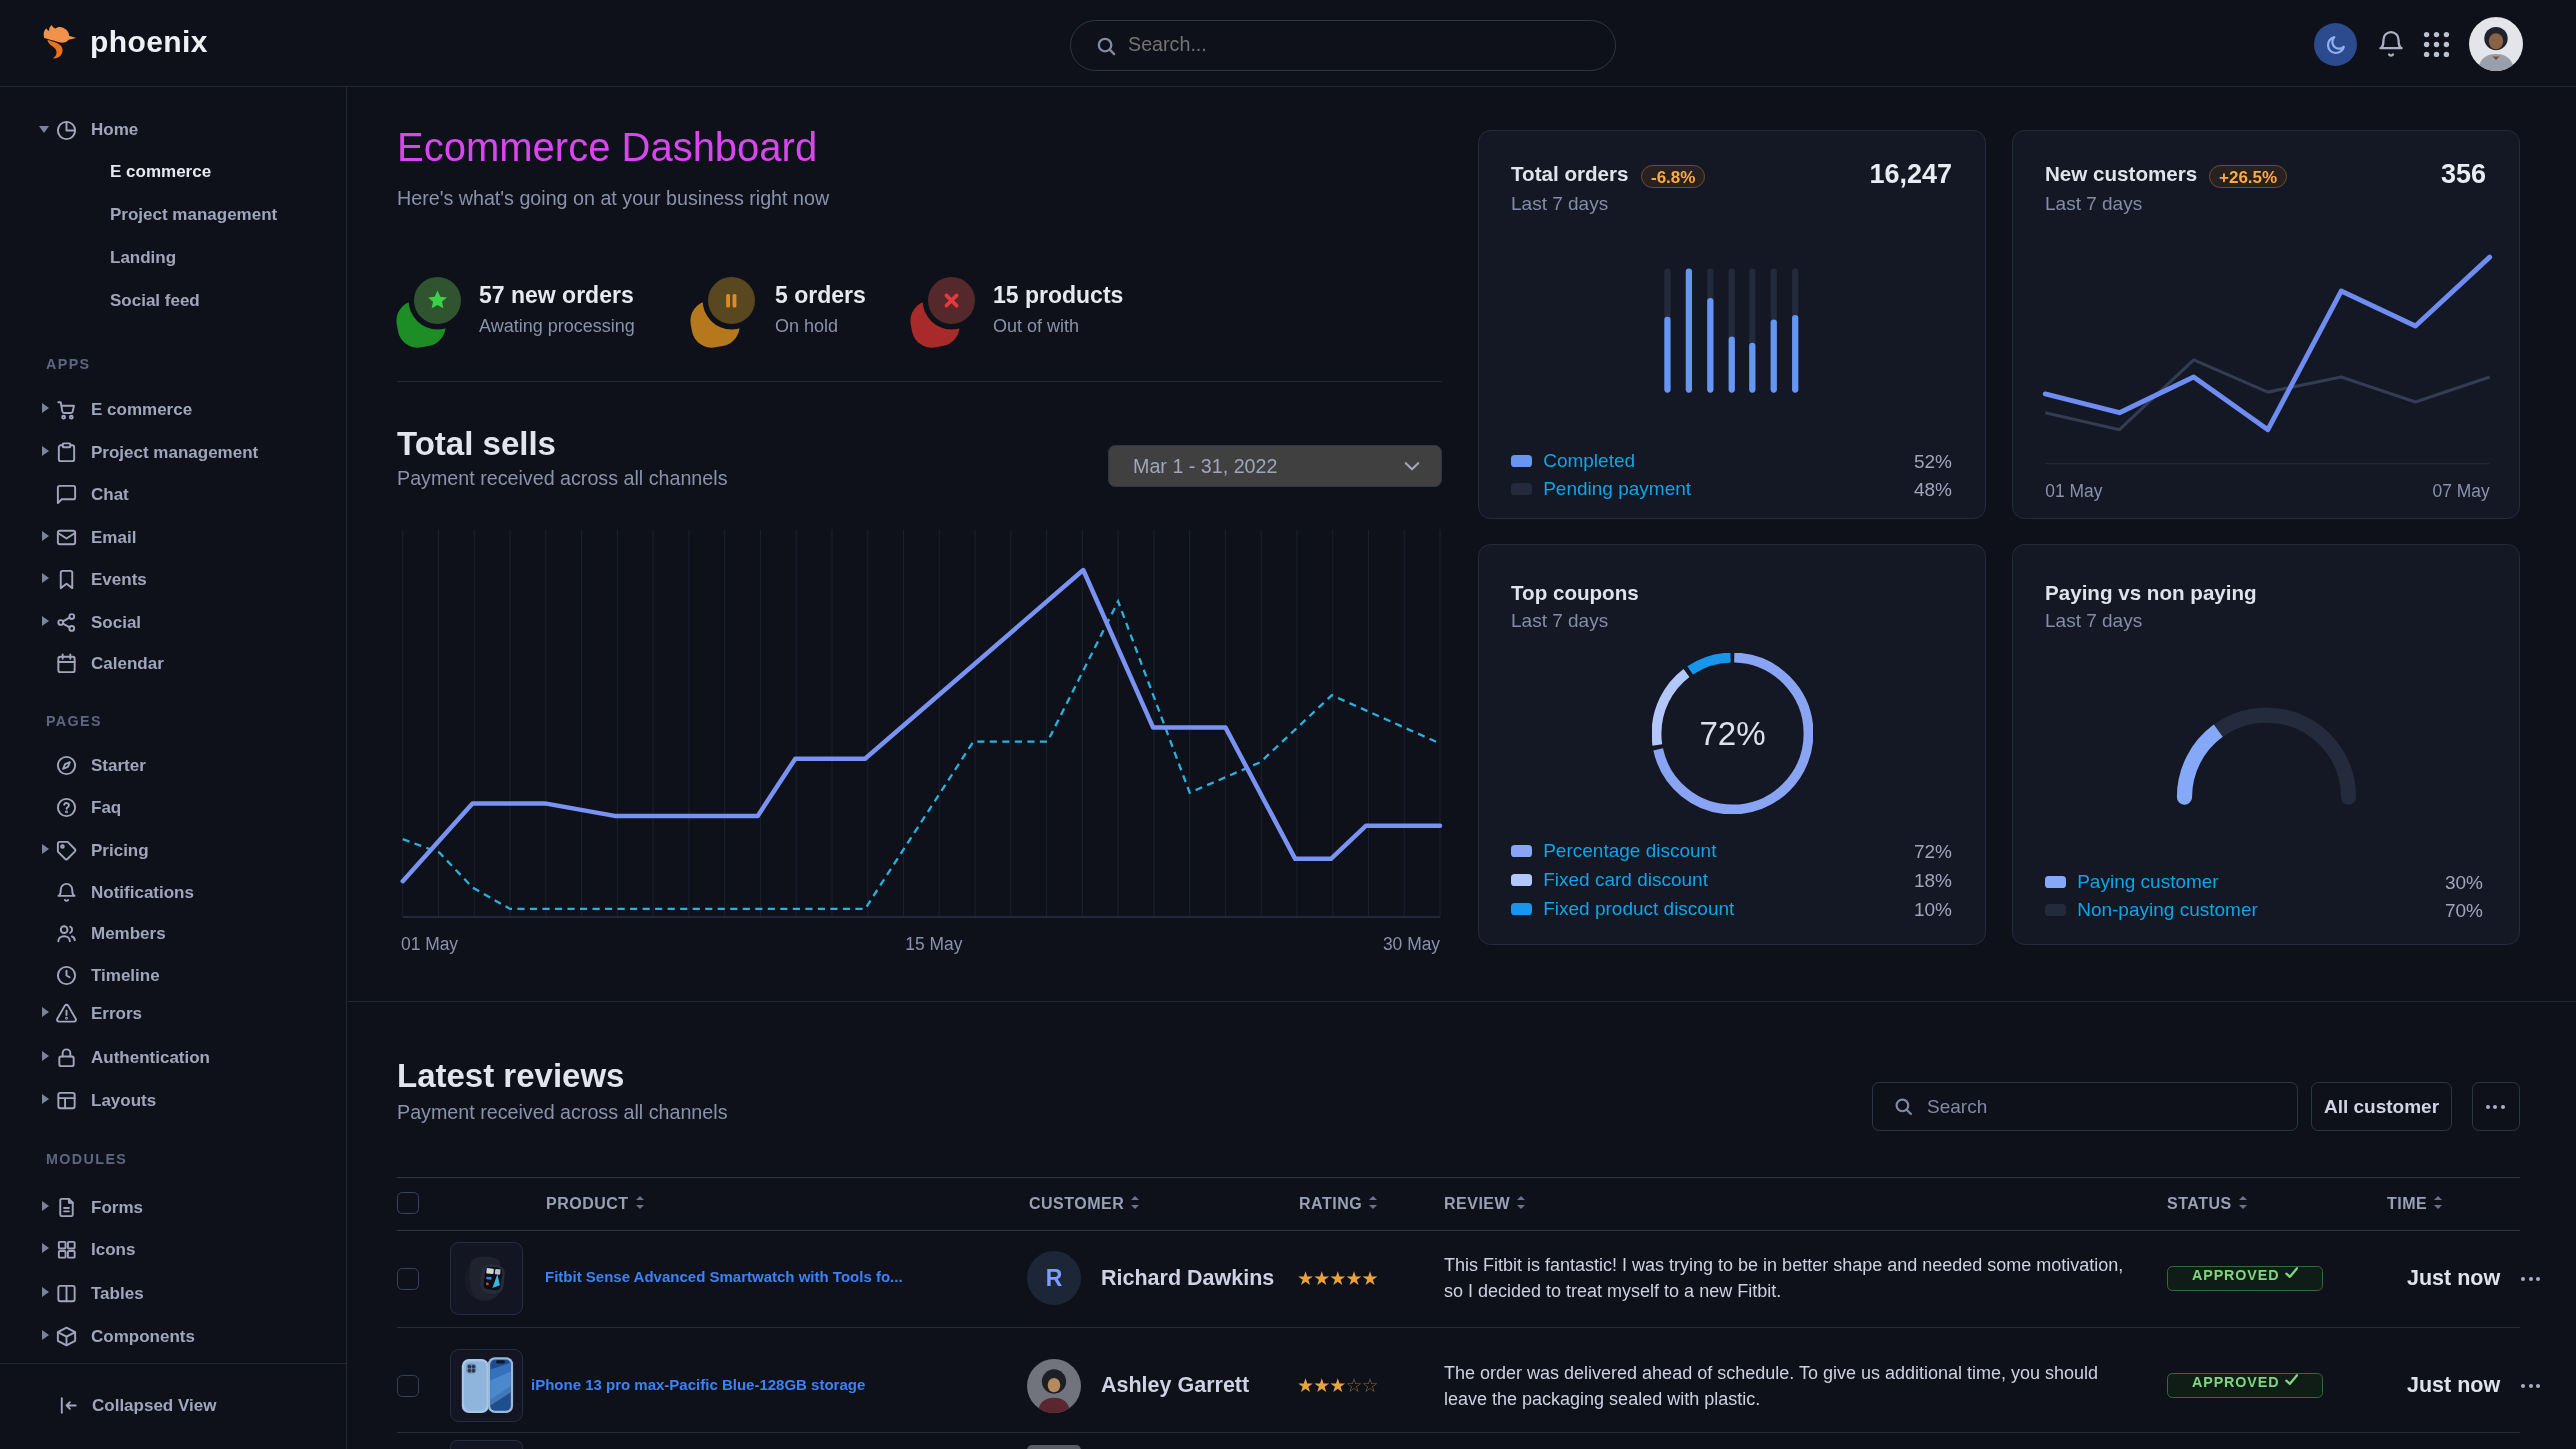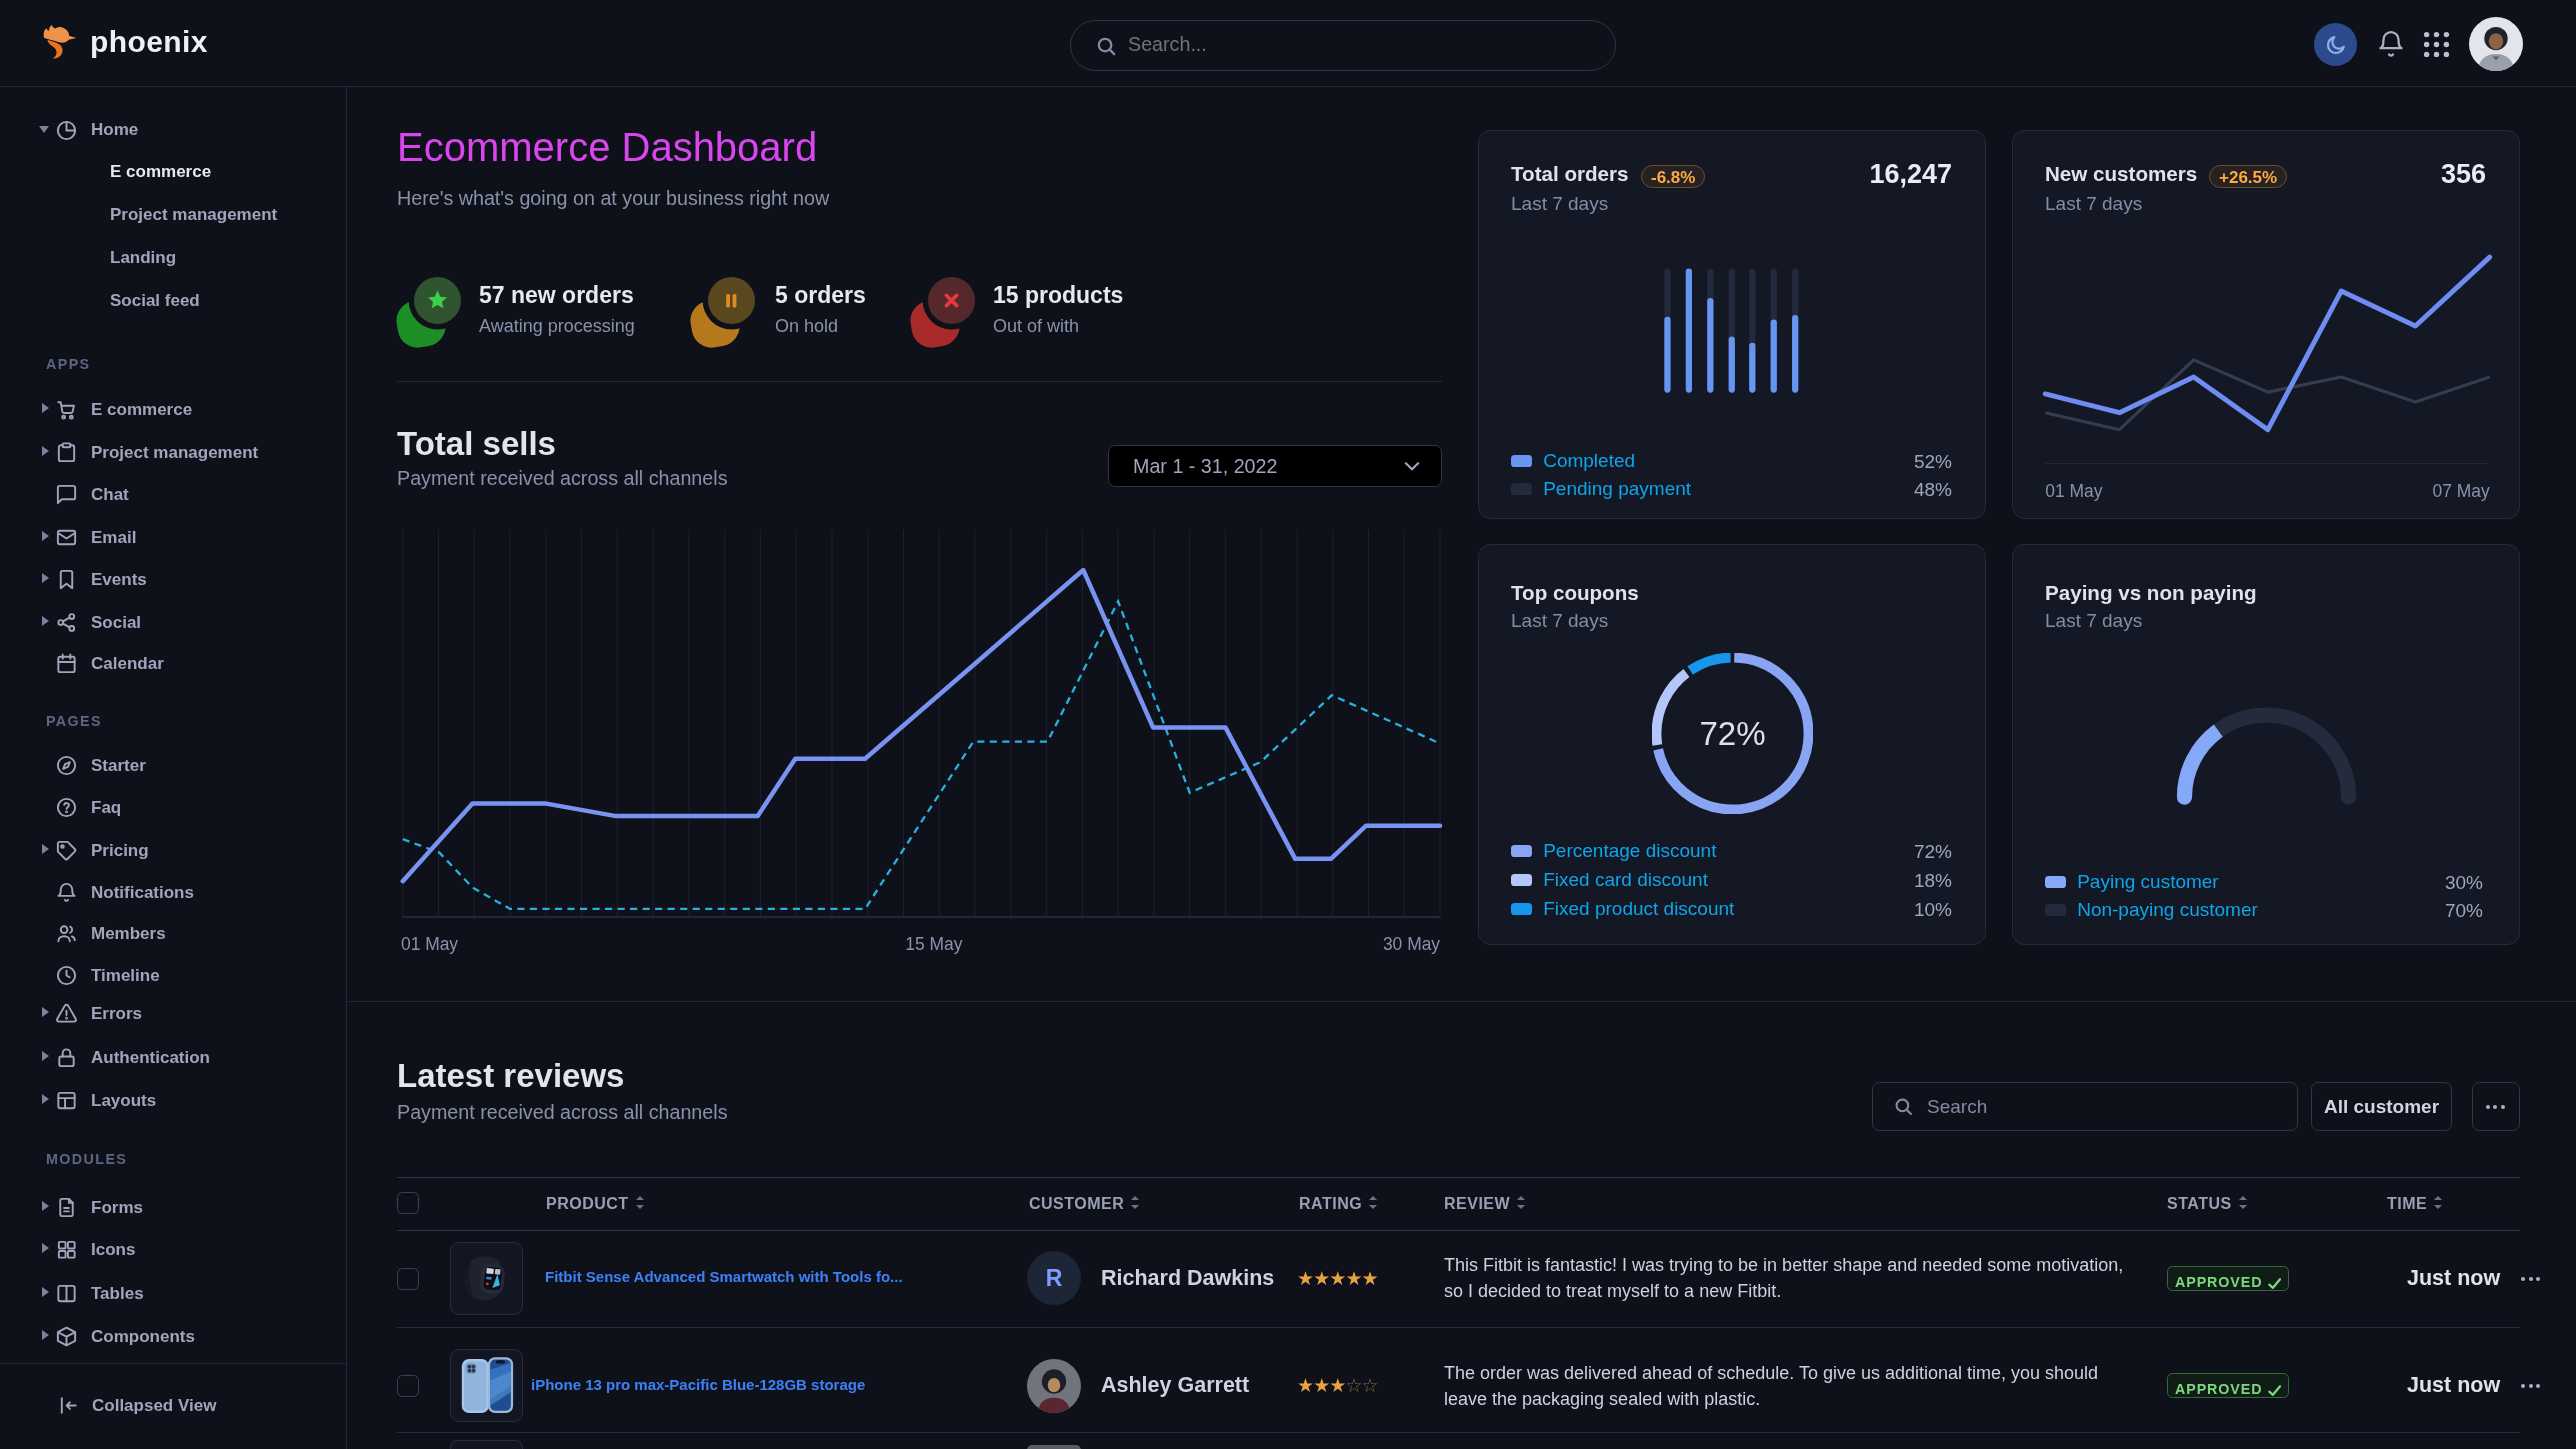--- a/index.html
+++ b/index.html
@@ -40,21 +40,21 @@
 .sorts { display:inline-block; width:9px; height:14.3px; margin-left:7.2px; position:relative; }
 .sorts:before { content:""; position:absolute; left:0; top:0.9px; border-left:4px solid transparent; border-right:4px solid transparent; border-bottom:4.9px solid #6a738d; }
 .sorts:after { content:""; position:absolute; left:0; bottom:0px; border-left:4px solid transparent; border-right:4px solid transparent; border-top:4.9px solid #6a738d; }
 .cbx { width:21.5px; height:21.5px; border:1.8px solid #3a4257; border-radius:5.4px; }
 .thumb { width:73px; height:73px; border:0.9px solid #272d40; border-radius:9px; background:#131622; overflow:hidden; }
 .plink { font-size:15px; font-weight:600; color:#3b82f6; }
 .cname { font-size:21.5px; font-weight:600; color:#cdd3e2; }
 .stars { font-size:19px; color:#e8a33d; letter-spacing:-0.9px; }
 .staro { color:#8b6b33; }
 .rev { font-size:18px; color:#ccd2e0; line-height:26px; }
-.appr { height:25px; border:0.9px solid #35683a; border-radius:5.4px; background:rgba(37,176,3,0.08); color:#7ed67e; font-size:14.3px; font-weight:700; letter-spacing:0.9px; padding:0 7px; display:flex; align-items:flex-end; }
+.appr { height:25px; border:0.9px solid #35683a; border-radius:5.4px; background:rgba(37,176,3,0.08); color:#7ed67e; font-size:14.3px; font-weight:700; letter-spacing:0.9px; padding:0 24px; display:flex; align-items:flex-start; }
 .jnow { font-size:21.5px; font-weight:700; color:#dfe3ec; }
 .dots { display:flex; gap:3.6px; align-items:center; height:25px; }
 .dots i { width:4px; height:4px; border-radius:50%; background:#aab1c5; }
 </style>
 </head>
 <body>
 <div id="app">
   <div id="navbar">
     <svg class="abs" style="left:42px;top:24px" width="36" height="38" viewBox="0 0 40 42">
       <path d="M2.5 15.5 C1 10 2.5 6.5 5 4.5 C5.5 6 6.5 7 8 7.5 C7.5 5 8.5 2.5 11 1 C11.5 3 13 4.5 15 5 C16.5 3.5 19 2.8 21.5 3.4 C27 4.8 30.5 9 30 13 L38 15.5 L29.5 17.5 C27.5 20.5 23 21.5 18 20 C11.5 18 6 16.5 2.5 15.5 Z" fill="#f0924a"></path>
@@ -315,21 +315,21 @@
       <svg class="abs" style="left:31px;top:14.3px" width="19" height="19" viewBox="0 0 24 24" fill="none" stroke="#e4393f" stroke-width="4.6" stroke-linecap="round">
           <path d="M5.5 5.5 L18.5 18.5 M18.5 5.5 L5.5 18.5"></path>
         </svg>
     </div>
     <div class="abs" style="left:645px;top:195px;font-size:23px;font-weight:700;color:#e6e9f0">15 products</div>
     <div class="abs" style="left:645px;top:229px;font-size:18px;color:#8992ab">Out of with</div>
     <div class="abs" style="left:49px;top:294px;width:1045px;border-top:0.9px solid #232839"></div>
 
     <div class="h2 abs" style="left:49px;top:338px">Total sells</div>
     <div class="sub abs" style="left:49px;top:380px">Payment received across all channels</div>
-    <div class="abs" style="left:760px;top:358px;width:334px;height:42px;border:0.9px solid #2e3547;border-radius:7.2px;background:#000000">
+    <div class="abs" style="left:760px;top:358px;width:334px;height:42px;border:0.9px solid #2e3547;border-radius:7.2px;background:#404040">
       <div class="abs" style="left:24px;top:9px;font-size:19.7px;color:#9fa6bc">Mar 1 - 31, 2022</div>
       <svg class="abs" style="left:295px;top:14.3px" width="16" height="12.5" viewBox="0 0 18 14" fill="none" stroke="#9fa6bc" stroke-width="2.4" stroke-linecap="round" stroke-linejoin="round">
           <path d="M2 3.5 L9 10.5 L16 3.5"></path>
         </svg>
     </div>
     <svg class="abs" style="left:49px;top:407px" width="1047" height="465" viewBox="0 0 1170 520">
       <g stroke="#1e2333" stroke-width="1">
         <path d="M6 40 V473 M46 40 V473 M86 40 V473 M126 40 V473 M166 40 V473 M206 40 V473 M246 40 V473 M286 40 V473 M326 40 V473 M366 40 V473 M406 40 V473 M446 40 V473 M486 40 V473 M526 40 V473 M566 40 V473 M606 40 V473 M646 40 V473 M686 40 V473 M726 40 V473 M766 40 V473 M806 40 V473 M846 40 V473 M886 40 V473 M926 40 V473 M966 40 V473 M1006 40 V473 M1046 40 V473 M1086 40 V473 M1126 40 V473 M1166 40 V473"></path>
       </g>
       <path d="M6 473 H1166" stroke="#2a3043" stroke-width="1.5"></path>

